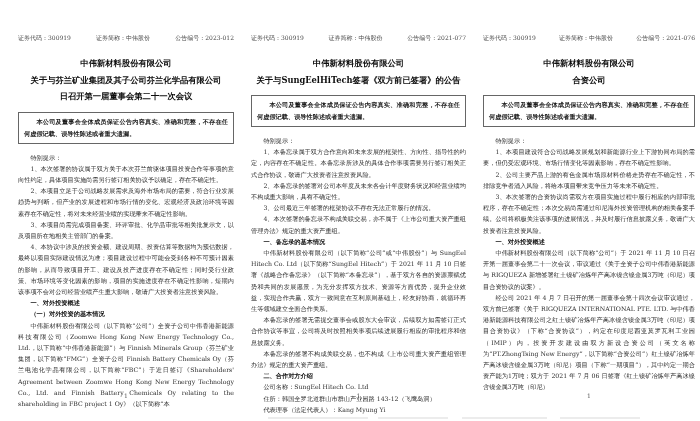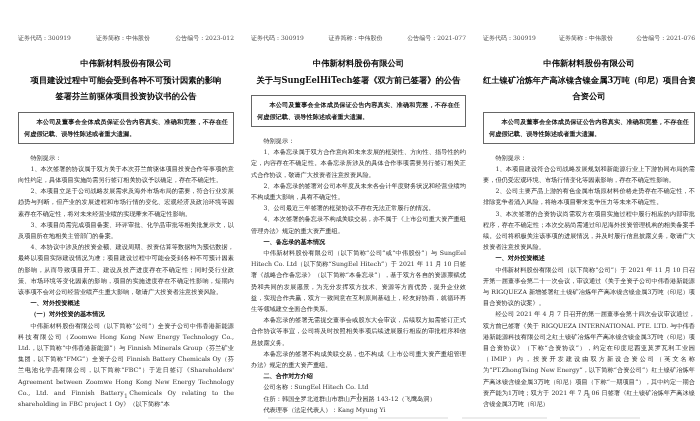--- a/index.html
+++ b/index.html
@@ -33,22 +33,22 @@
 <body>
 
 <section class="page page1">
   <div class="hdr">
     <span>证券代码：300919</span>
     <span>证券简称：中伟股份</span>
     <span>公告编号：2023-012</span>
   </div>
   <div class="ttl">
     <span class="tline">中伟新材料股份有限公司</span>
-    <span class="tline">项目建设过程中可能会受到各种不可预计因素的影响</span>
-    <span class="tline">签署芬兰前驱体项目投资协议书的公告</span>
+    <span class="tline">关于与芬兰矿业集团及其子公司芬兰化学品有限公司</span>
+    <span class="tline">日召开第一届董事会第二十一次会议</span>
   </div>
   <div class="box">本公司及董事会全体成员保证公告内容真实、准确和完整，不存在任何虚假记载、误导性陈述或者重大遗漏。</div>
   <div class="bd">
     <p>特别提示：</p>
     <p>1、本次签署的协议属于双方关于本次芬兰前驱体项目投资合作等事项的意向性约定，具体项目实施尚需另行签订相关协议予以确定，存在不确定性。</p>
     <p>2、本项目立足于公司战略发展需求及海外市场布局的需要，符合行业发展趋势与判断，但产业的发展进程和市场行情的变化、宏观经济及政治环境等因素存在不确定性，将对未来经营业绩的实现带来不确定性影响。</p>
     <p>3、本项目尚需完成项目备案、环评审批、化学品审批等相关批复示文，以及项目所在地相关主管部门的备案。</p>
     <p>4、本协议中涉及的投资金额、建设周期、投资估算等数据均为预估数据，最终以项目实际建设情况为准；项目建设过程中可能会受到各种不可预计因素的影响，从而导致项目开工、建设及投产进度存在不确定性；同时受行业政策、市场环境等变化因素的影响，项目的实施进度存在不确定性影响，短期内该事项不会对公司经营业绩产生重大影响，敬请广大投资者注意投资风险。</p>
     <p class="sec">一、对外投资概述</p>
     <p class="sec">（一）对外投资的基本情况</p>
@@ -87,21 +87,20 @@
 </section>
 
 <section class="page page3">
   <div class="hdr">
     <span>证券代码：300919</span>
     <span>证券简称：中伟股份</span>
     <span>公告编号：2021-076</span>
   </div>
   <div class="ttl">
     <span class="tline">中伟新材料股份有限公司</span>
-    <span class="tline">红土镍矿冶炼年产高冰镍含镍金属3万吨（印尼）项目合资</span>
     <span class="tline">合资公司</span>
   </div>
   <div class="box">本公司及董事会全体成员保证公告内容真实、准确和完整，不存在任何虚假记载、误导性陈述或者重大遗漏。</div>
   <div class="bd">
     <p>特别提示：</p>
     <p>1、本项目建设符合公司战略发展规划和新能源行业上下游协同布局的需要，但仍受宏观环境、市场行情变化等因素影响，存在不确定性影响。</p>
     <p>2、公司主要产品上游的有色金属市场原材料价格走势存在不确定性，不排除竞争者涌入风险，将给本项目带来竞争压力等未来不确定性。</p>
     <p>3、本次签署的合资协议尚需双方在项目实施过程中履行相应的内部审批程序，存在不确定性；本次交易尚需通过印尼海外投资管理机构的相关备案手续。公司将积极关注该事项的进展情况，并及时履行信息披露义务，敬请广大投资者注意投资风险。</p>
     <p class="sec">一、对外投资概述</p>
     <p>中伟新材料股份有限公司（以下简称“公司”）于 2021 年 11 月 10 日召开第一届董事会第二十一次会议，审议通过《关于全资子公司中伟香港新能源与 RIGQUEZA 新增签署红土镍矿冶炼年产高冰镍含镍金属3万吨（印尼）项目合资协议的议案》。</p>

